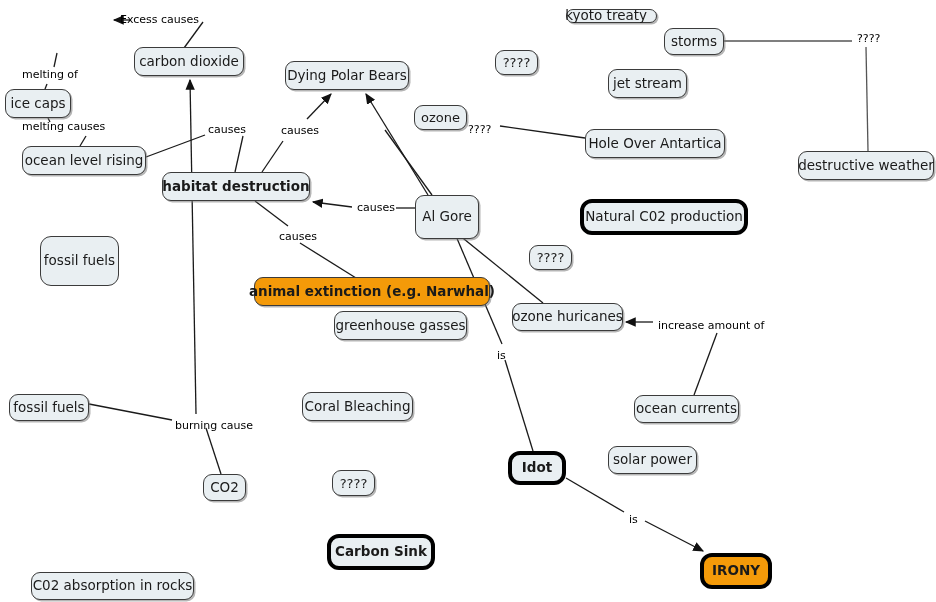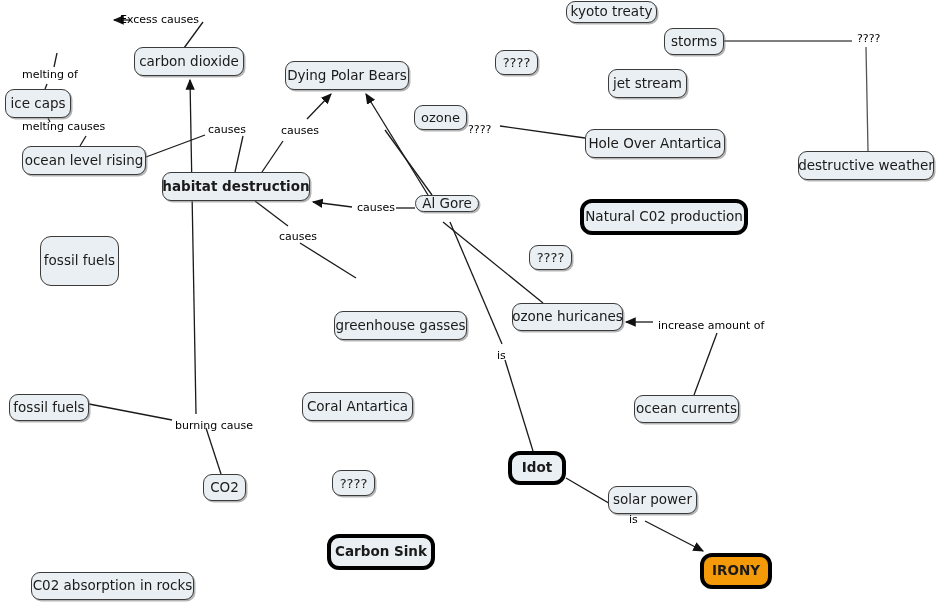--- a/index.html
+++ b/index.html
@@ -154,90 +154,93 @@
   </div>
 
   <div class="node bold" style="left:162px; top:172px; width:148px; height:29px;">
     <span>habitat destruction</span>
   </div>
 
   <div class="node" style="left:495px; top:50px;  width:43px;  height:25px; font-size:13px;">
     <span>????</span>
   </div>
 
-  <div class="node" style="left:566px; top:1px;   width:91px;  height:22px;">
+  <div class="node" style="left:566px; top:9px;   width:91px;  height:14px;justify-content:flex-end;">
     <span>kyoto treaty</span>
   </div>
 
   <div class="node" style="left:664px; top:28px;  width:60px;  height:27px;">
     <span>storms</span>
   </div>
 
   <div class="node" style="left:585px; top:129px; width:140px; height:29px;">
     <span>Hole Over Antartica</span>
   </div>
 
   <div class="node" style="left:608px; top:69px;  width:79px;  height:29px;">
     <span>jet stream</span>
   </div>
 
   <div class="node" style="left:798px; top:151px; width:136px; height:29px;">
     <span>destructive weather</span>
   </div>
 
-  <div class="node" style="left:415px; top:195px; width:64px;  height:17px;">
+  <div class="node" style="left:415px; top:195px; width:64px;  height:44px;">
     <span>Al Gore</span>
   </div>
 
   <div class="node thick" style="left:580px; top:199px; width:168px; height:36px; font-weight:normal;">
     <span>Natural C02 production</span>
   </div>
 
   <div class="node plain" style="left:40px;  top:236px; width:79px;  height:50px;">
     <span>fossil fuels</span>
   </div>
 
   <div class="node" style="left:529px; top:245px; width:43px;  height:25px; font-size:13px;">
     <span>????</span>
   </div>
 
+  <div class="node orange" style="left:254px; top:277px; width:236px; height:29px;">
+    <span>animal extinction (e.g. Narwhal)</span>
+  </div>
 
   <div class="node" style="left:512px; top:303px; width:111px; height:28px;">
     <span>ozone huricanes</span>
   </div>
 
   <div class="node" style="left:334px; top:311px; width:133px; height:29px;">
     <span>greenhouse gasses</span>
   </div>
 
   <div class="node" style="left:9px;   top:394px; width:80px;  height:27px;">
     <span>fossil fuels</span>
   </div>
 
   <div class="node" style="left:302px; top:392px; width:111px; height:29px;">
-    <span>Coral Antartica</span>
+    <span>Coral Bleaching</span>
   </div>
 
   <div class="node" style="left:634px; top:395px; width:105px; height:28px;">
     <span>ocean currents</span>
   </div>
 
   <div class="node" style="left:203px; top:474px; width:43px;  height:27px;">
     <span>CO2</span>
   </div>
 
   <div class="node" style="left:332px; top:470px; width:43px;  height:26px; font-size:13px;">
     <span>????</span>
   </div>
 
   <div class="node thick" style="left:508px; top:451px; width:58px;  height:34px;">
     <span>Idot</span>
   </div>
 
-  <div class="node" style="left:608px; top:446px; width:89px;  height:28px;margin-top:40px;">
+  <div class="node" style="left:608px; top:446px; width:89px;  height:28px;">
     <span>solar power</span>
   </div>
 
   <div class="node thick" style="left:327px; top:534px; width:108px; height:36px;">
     <span>Carbon Sink</span>
   </div>
 
   <div class="node orange thick" style="left:700px; top:553px; width:72px;  height:36px;">
     <span>IRONY</span>
   </div>

